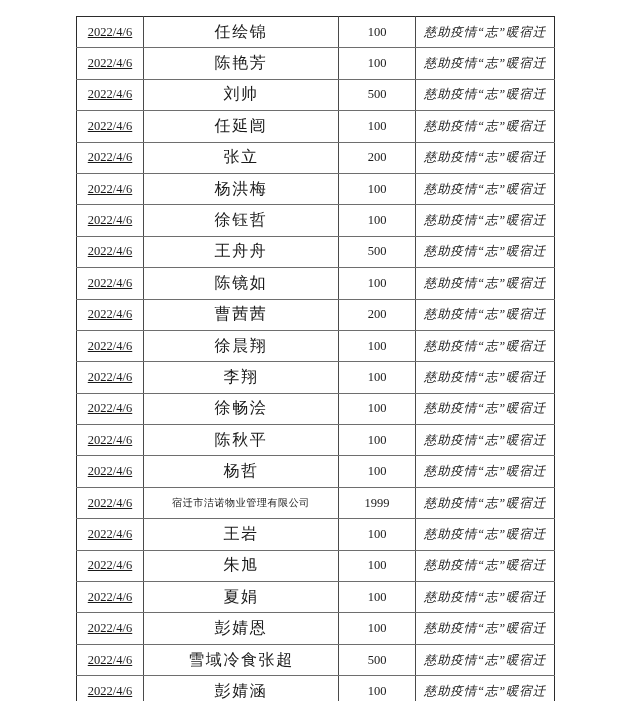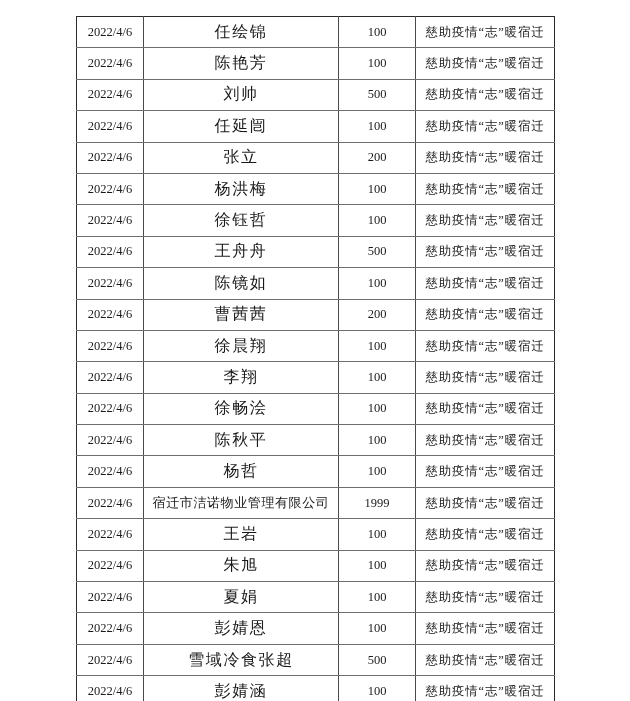--- a/index.html
+++ b/index.html
@@ -42,35 +42,37 @@
     text-align: center;
     vertical-align: middle;
     border-right: 1.1px solid #4a4a4a;
     border-bottom: 1.05px solid #6e6e6e;
     color: #1a1a1a;
     white-space: nowrap;
     overflow: hidden;
   }
   table.donation-table td:last-child {
     border-right: none;
+    font-style: italic;
   }
   table.donation-table tr:last-child td {
     border-bottom: none;
   }
 
   .cell-date {
     font-size: 12.5px;
     letter-spacing: 0px;
+    text-decoration: underline;
   }
   .cell-donor {
     font-size: 16px;
     letter-spacing: 1.6px;
   }
   .cell-donor.is-org {
-    font-size: 13px;
+    font-size: 10px;
     letter-spacing: 0.6px;
     font-family: Liberation Serif, serif;
   }
   .cell-amount {
     font-size: 12.5px;
     border-radius: 9px;
   }
   .cell-project {
     font-size: 12.4px;
     letter-spacing: 0.9px;

